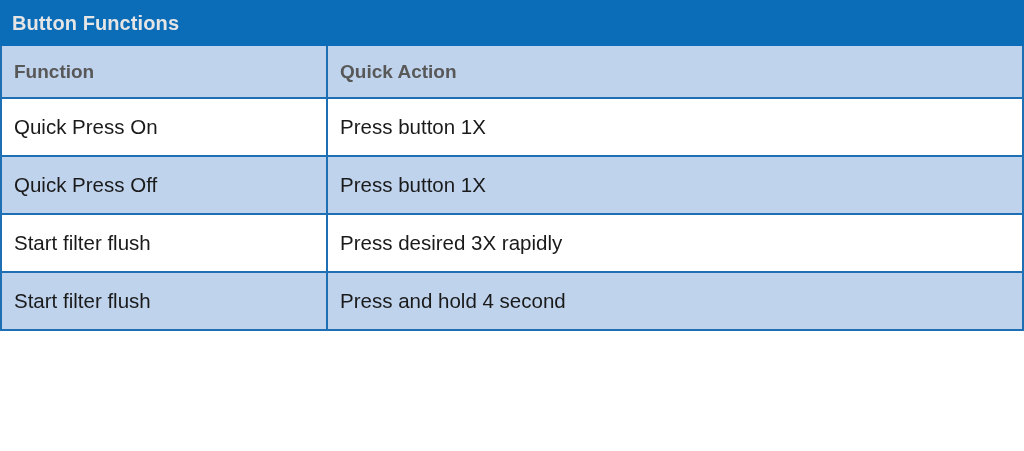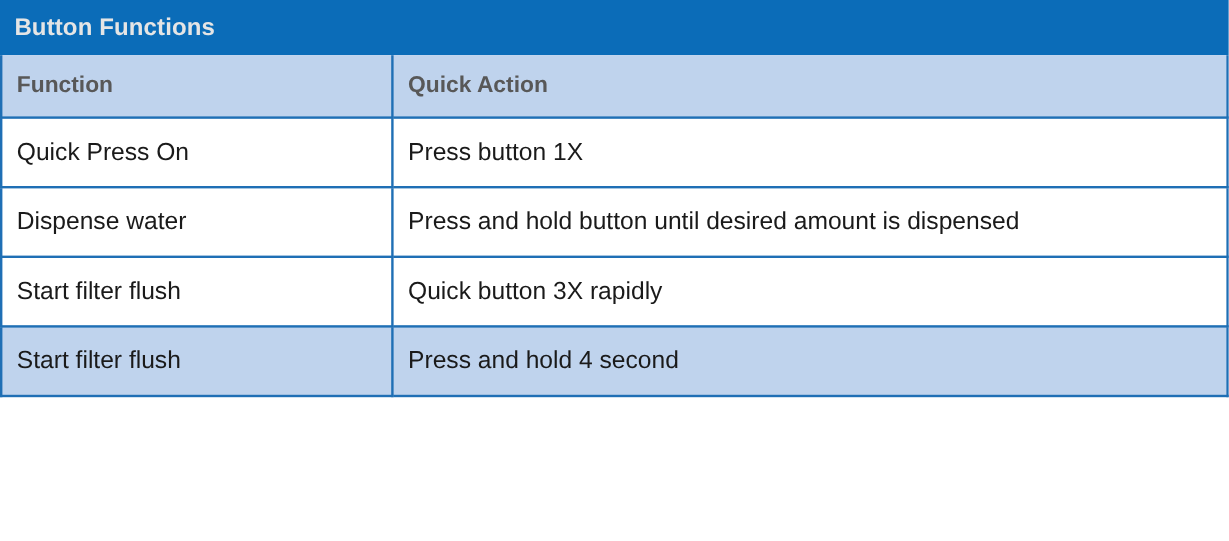--- a/index.html
+++ b/index.html
@@ -111,37 +111,37 @@
 
       <tr class="row-white">
         <td>
           <span class="cell-text">Quick Press On</span>
         </td>
         <td>
           <span class="cell-text">Press button 1X</span>
         </td>
       </tr>
 
-
-      <tr class="row-white">
+      <tr class="row-blue">
         <td>
-          <span class="cell-text">Dispense water</span>
+          <span class="cell-text">Quick Press Off</span>
         </td>
         <td>
-          <span class="cell-text">Press and hold button until desired amount is dispensed</span>
+          <span class="cell-text">Press button 1X</span>
         </td>
       </tr>
+
 
 
       <tr class="row-white">
         <td>
           <span class="cell-text">Start filter flush</span>
         </td>
         <td>
-          <span class="cell-text">Quick button 3X rapidly</span>
+          <span class="cell-text">Press desired 3X rapidly</span>
         </td>
       </tr>
 
       <tr class="row-blue">
         <td>
           <span class="cell-text">Start filter flush</span>
         </td>
         <td>
           <span class="cell-text">Press and hold 4 second</span>
         </td>

